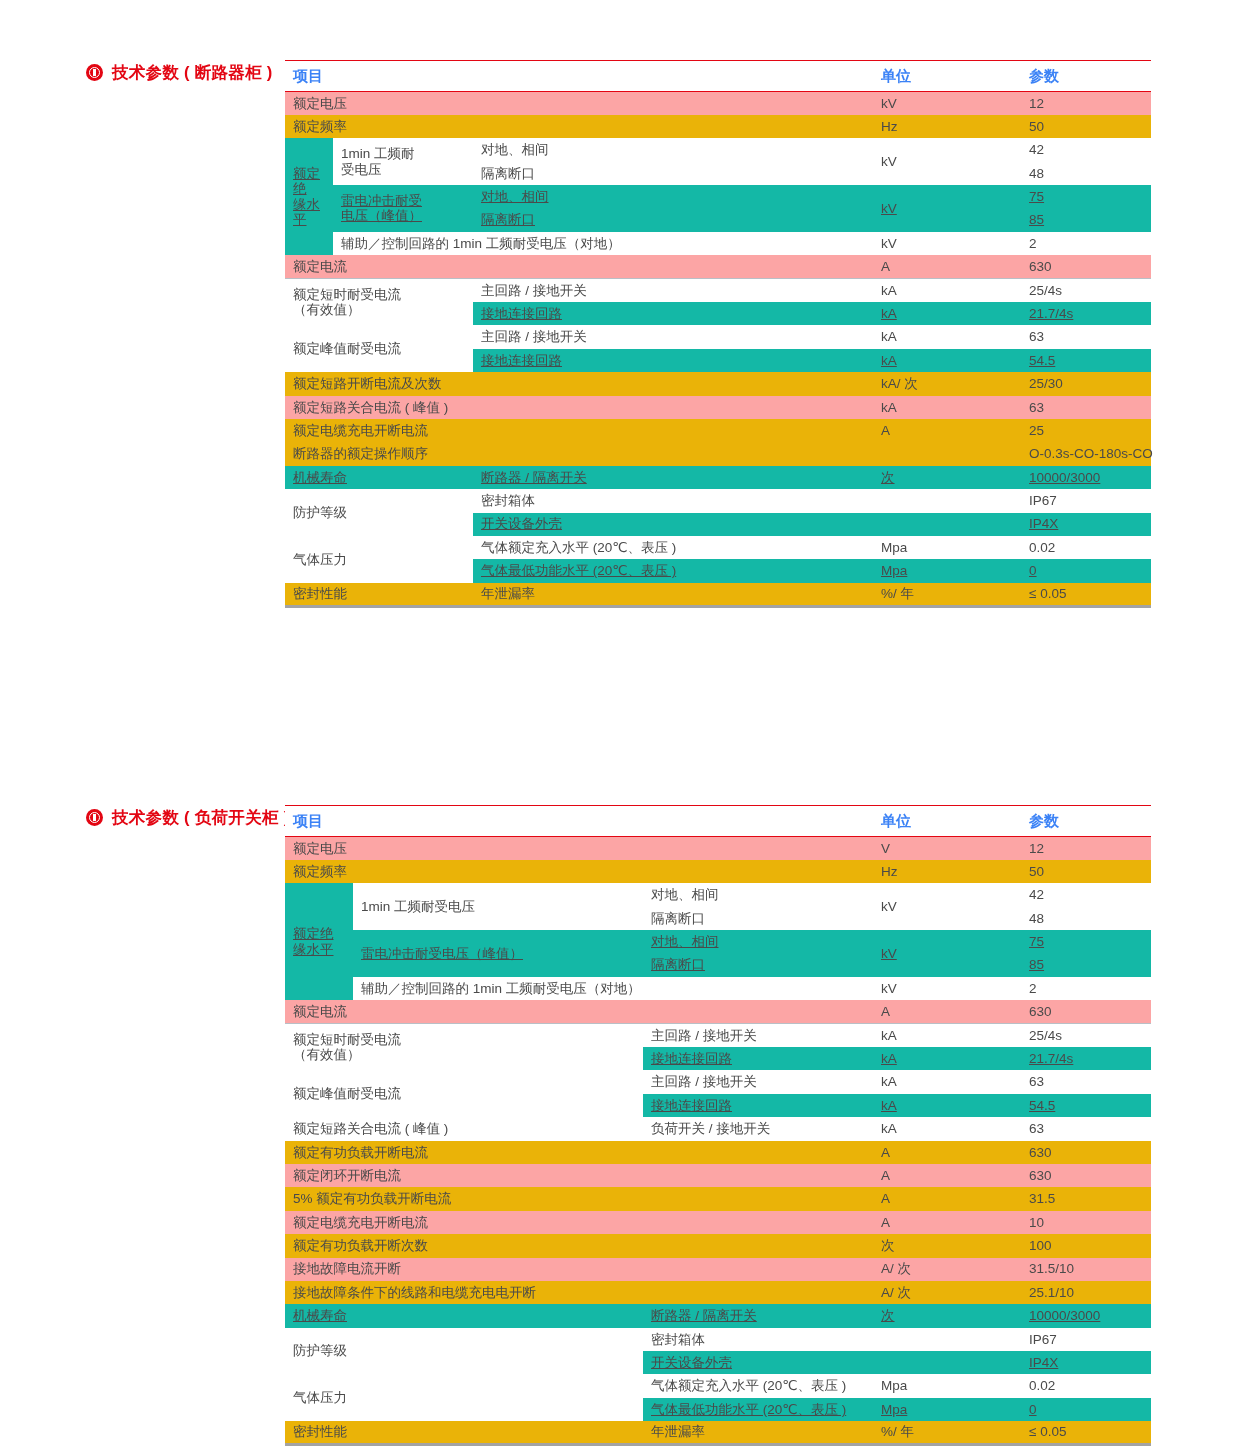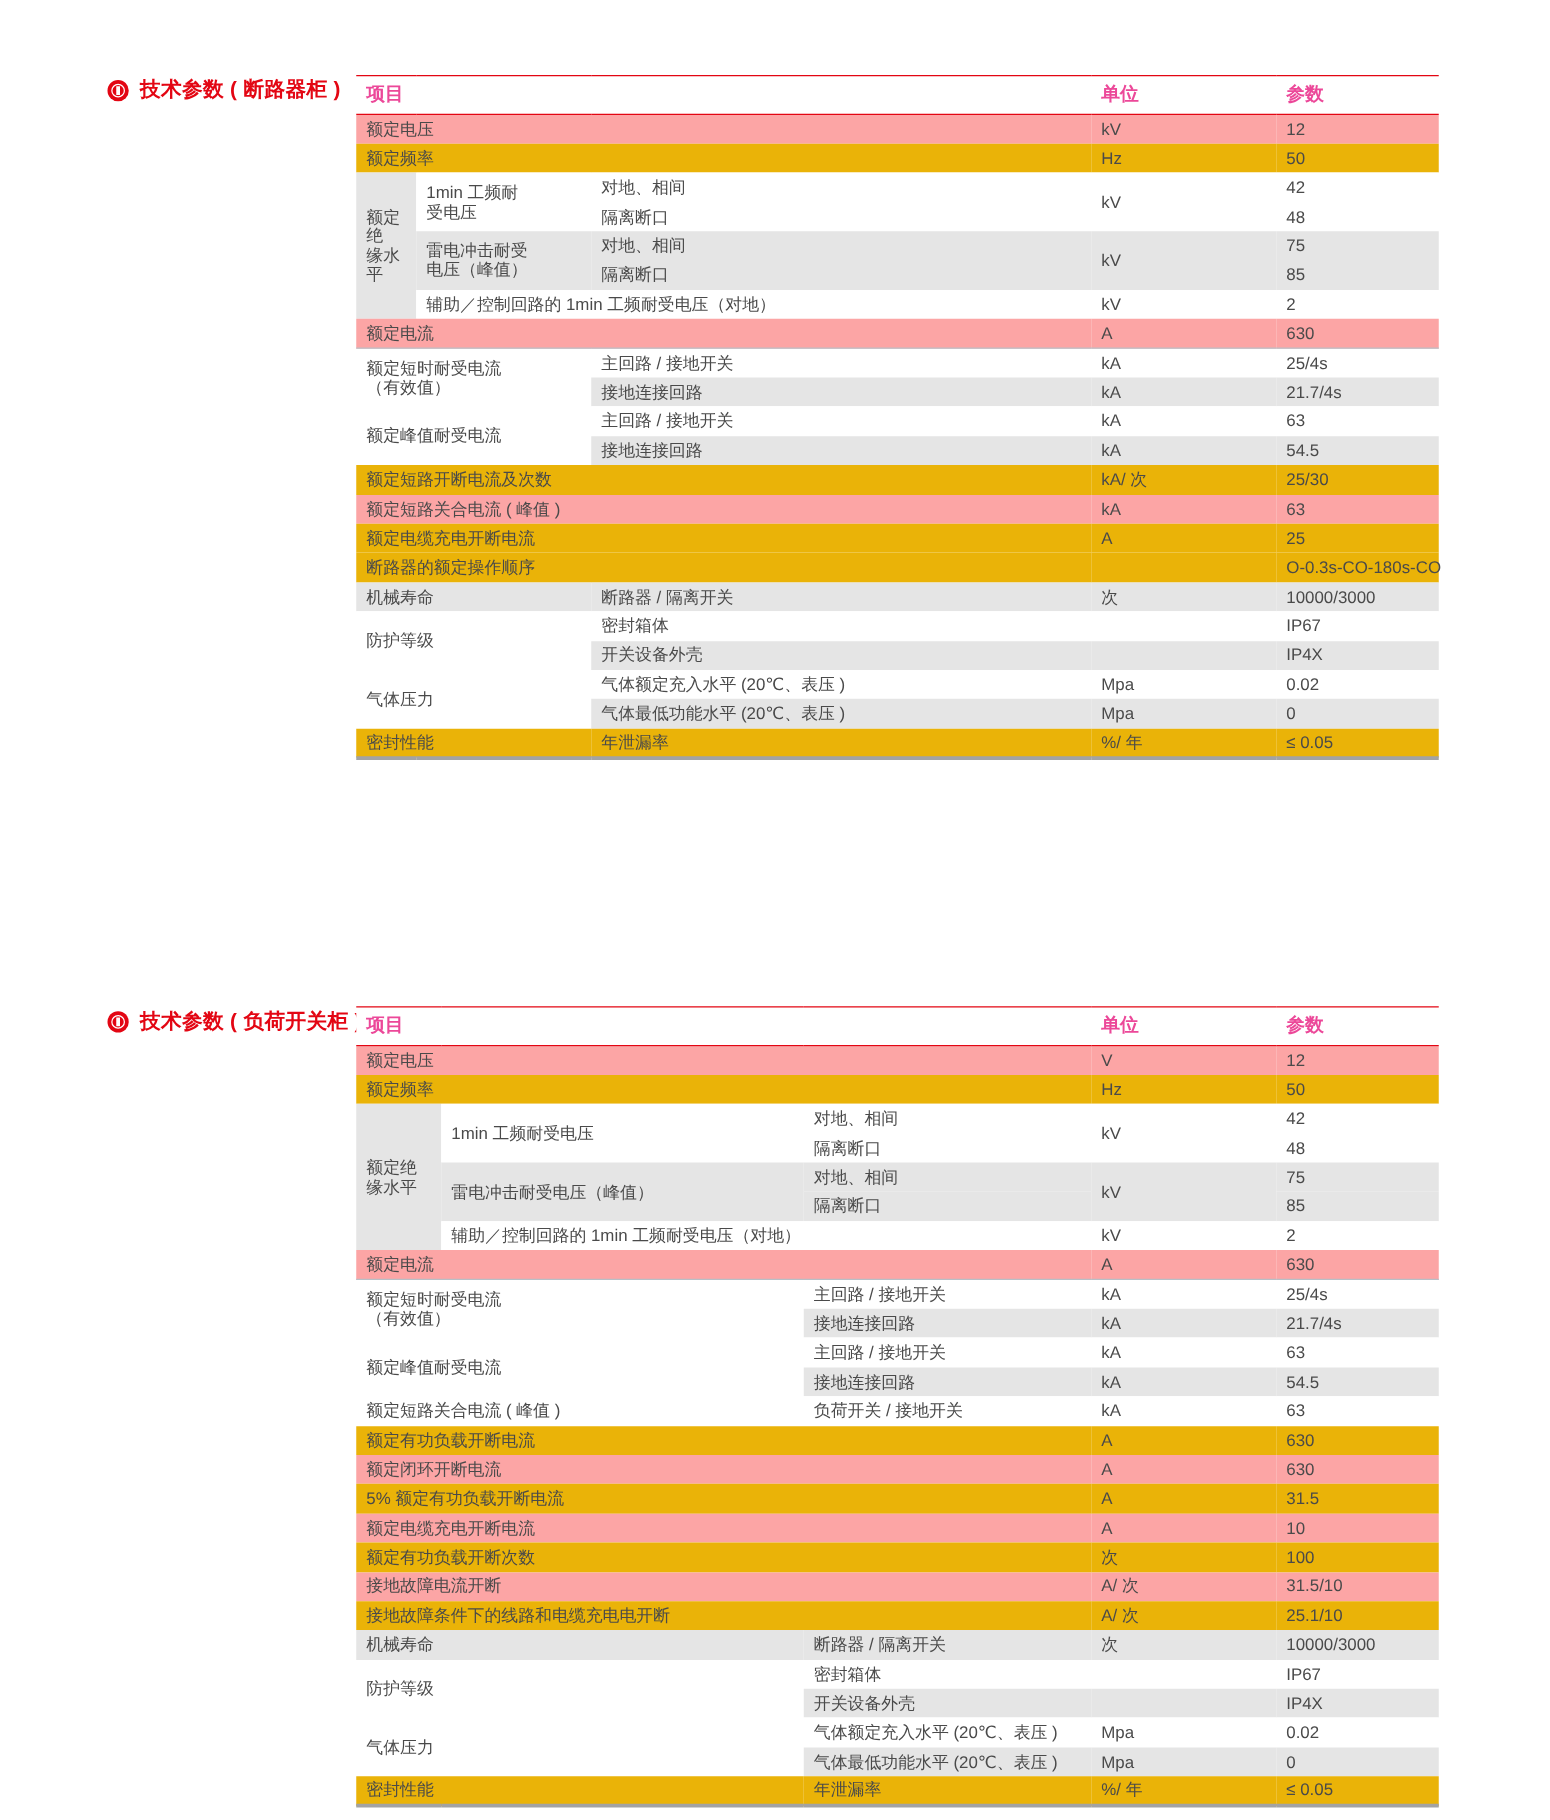--- a/index.html
+++ b/index.html
@@ -88,30 +88,30 @@
     color: #4a4a4a;
     border: 0;
     overflow: visible;
   }
 
   
   .spec-table thead th {
     height: 31px;
     font-size: 15px;
     font-weight: bold;
-    color: #ec4899;
+    color: #3b82f6;
     border-top: 1.6px solid #e30613;
     border-bottom: 1.6px solid #e30613;
     background: #ffffff;
   }
 
   
   tr.sh > td { background: #fca5a5; }
   tr.lt > td { background: #eab308; }
-  td.sh { background: #e5e5e5; }
+  td.sh { background: #14b8a6; text-decoration: underline; }
   td.lt { background: #ffffff; }
 
   
   .vline      { border-left: 1px solid #b9bfc6; }
   .vline-soft { border-left: 1px solid #c9ced4; margin-top: 20px; }
   
   .hline-top  { border-top: 1px solid #b9bfc6; }
   .hline-bot  { border-bottom: 1px solid #b9bfc6; }
 
   .tbl-bottom td { border-bottom: 3px solid #a3a3a3; }

